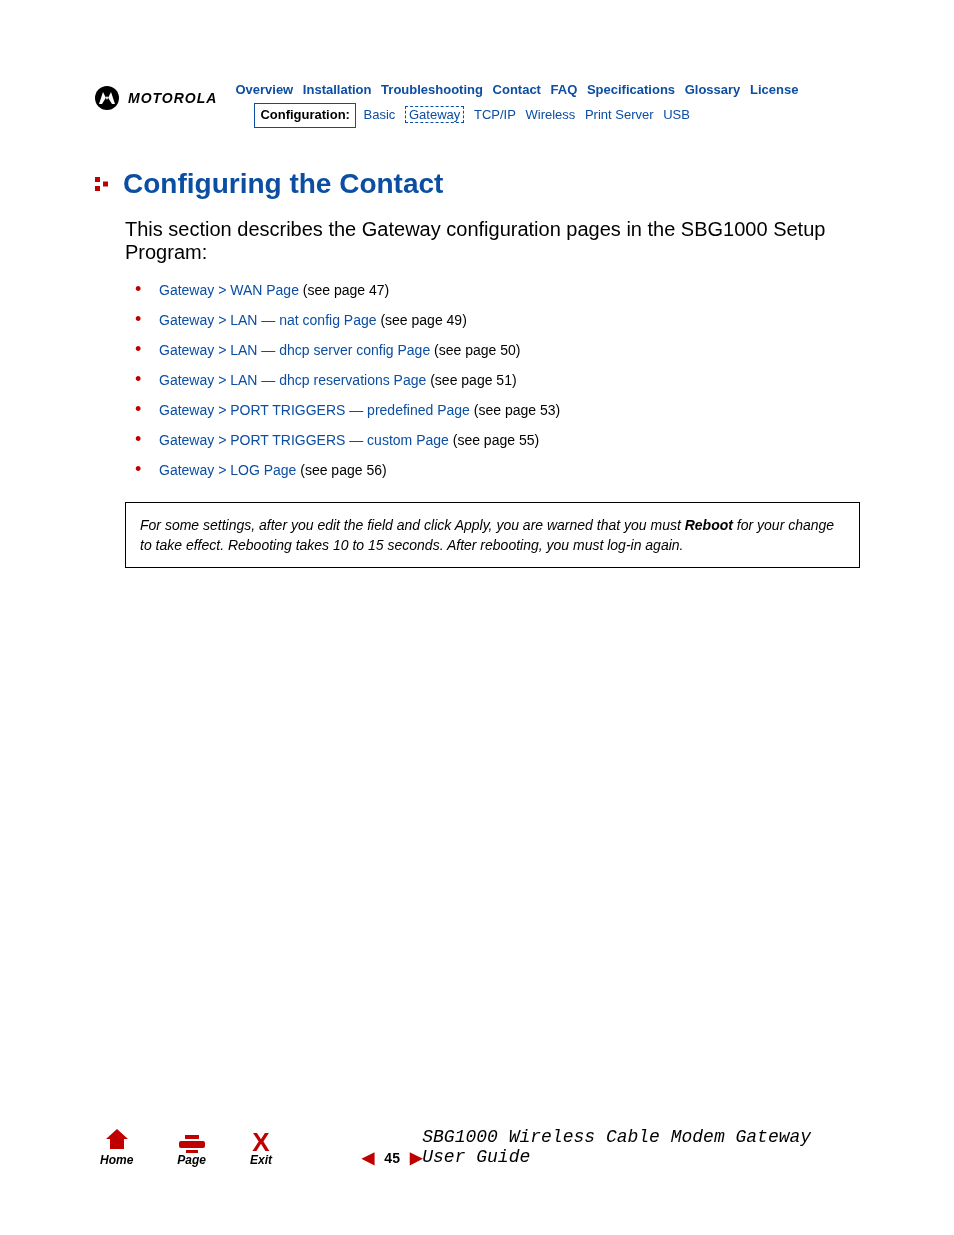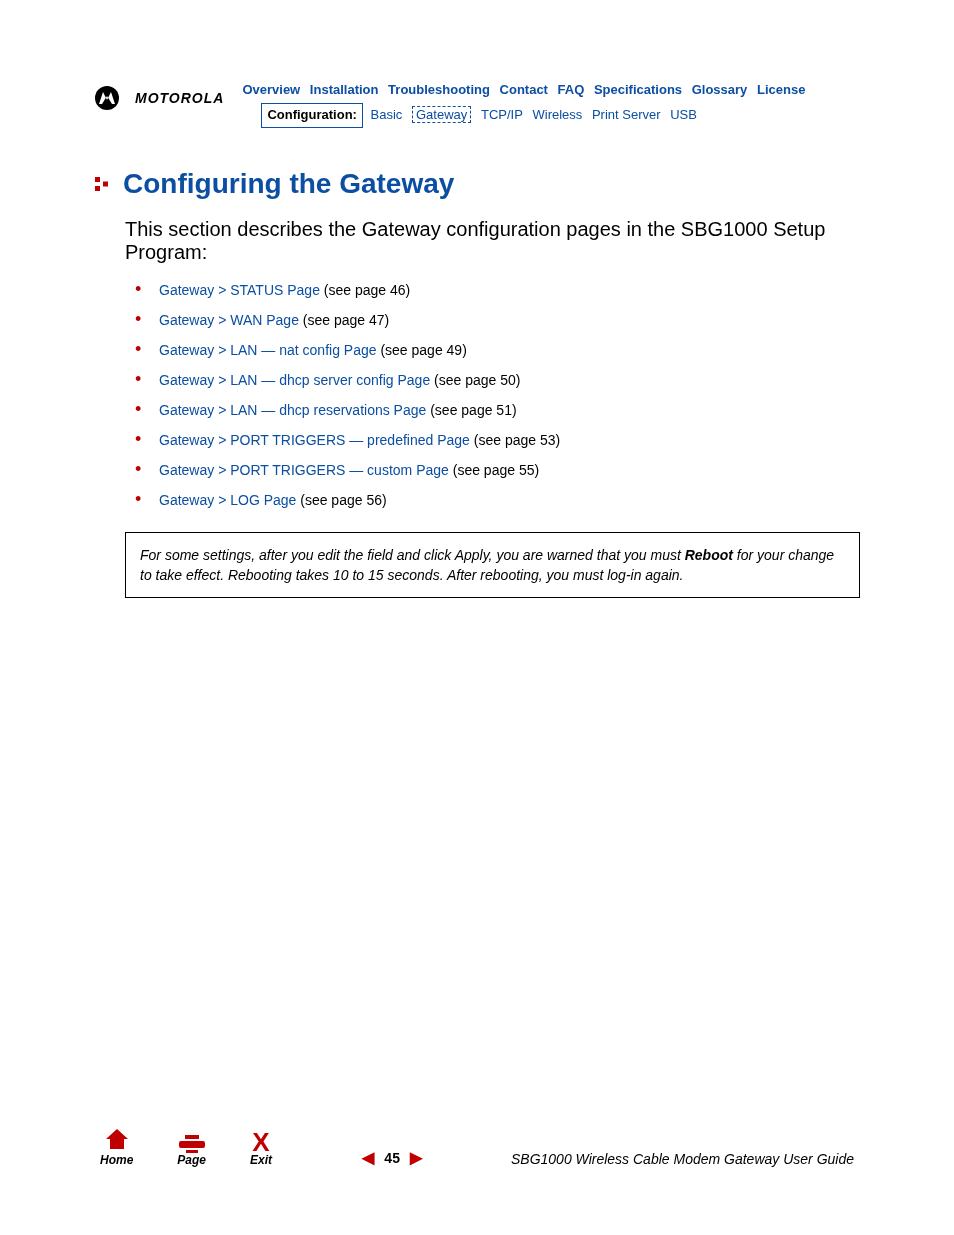--- a/index.html
+++ b/index.html
@@ -16,21 +16,21 @@
   .page {
     padding: 80px 95px 0 95px;
   }
   .header-row {
     display: flex;
     align-items: flex-start;
   }
   .logo-block {
     display: flex;
     align-items: center;
-    gap: 16px;
+    gap: 9px;
     margin-top: 6px;
   }
   .logo-circle {
     width: 24px;
     height: 24px;
     border-radius: 50%;
     background: #000;
     position: relative;
     display: flex;
     align-items: center;
@@ -173,21 +173,22 @@
     font-size: 14px;
   }
   .page-nav .arrow {
     color: #c00000;
     font-size: 16px;
     cursor: pointer;
   }
   .doc-title {
     margin-left: auto;
     font-style: italic;
-    font-size: 14px;
+    font-size: 18px;
+    font-family: Liberation Mono, monospace;
   }
 </style>
 </head>
 <body>
 
 <div class="page">
   <div class="header-row">
     <div class="logo-block">
       <div class="logo-circle">
         <svg width="18" height="12" viewBox="0 0 18 12">
@@ -220,27 +221,26 @@
   </div>
 
   <div class="title-row">
     <span class="title-bullet">
       <svg width="14" height="14" viewBox="0 0 14 14">
         <rect x="0" y="0" width="5" height="5" fill="#c00000"></rect>
         <rect x="0" y="9" width="5" height="5" fill="#c00000"></rect>
         <rect x="8" y="4.5" width="5" height="5" fill="#c00000"></rect>
       </svg>
     </span>
-    <h1 class="title" style="margin:0">Configuring the Gateway</h1>
+    <h1 class="title" style="margin:0">Configuring the Contact</h1>
   </div>
 
   <p class="intro" style="margin-top:18px">This section describes the Gateway configuration pages in the SBG1000 Setup Program:</p>
 
   <ul class="links">
-    <li><a>Gateway &gt; STATUS Page</a><span> (see page 46)</span></li>
     <li><a>Gateway &gt; WAN Page</a><span> (see page 47)</span></li>
     <li><a>Gateway &gt; LAN — nat config Page</a><span> (see page 49)</span></li>
     <li><a>Gateway &gt; LAN — dhcp server config Page</a><span> (see page 50)</span></li>
     <li><a>Gateway &gt; LAN — dhcp reservations Page</a><span> (see page 51)</span></li>
     <li><a>Gateway &gt; PORT TRIGGERS — predefined Page</a><span> (see page 53)</span></li>
     <li><a>Gateway &gt; PORT TRIGGERS — custom Page</a><span> (see page 55)</span></li>
     <li><a>Gateway &gt; LOG Page</a><span> (see page 56)</span></li>
   </ul>
 
   <div class="note-box">

